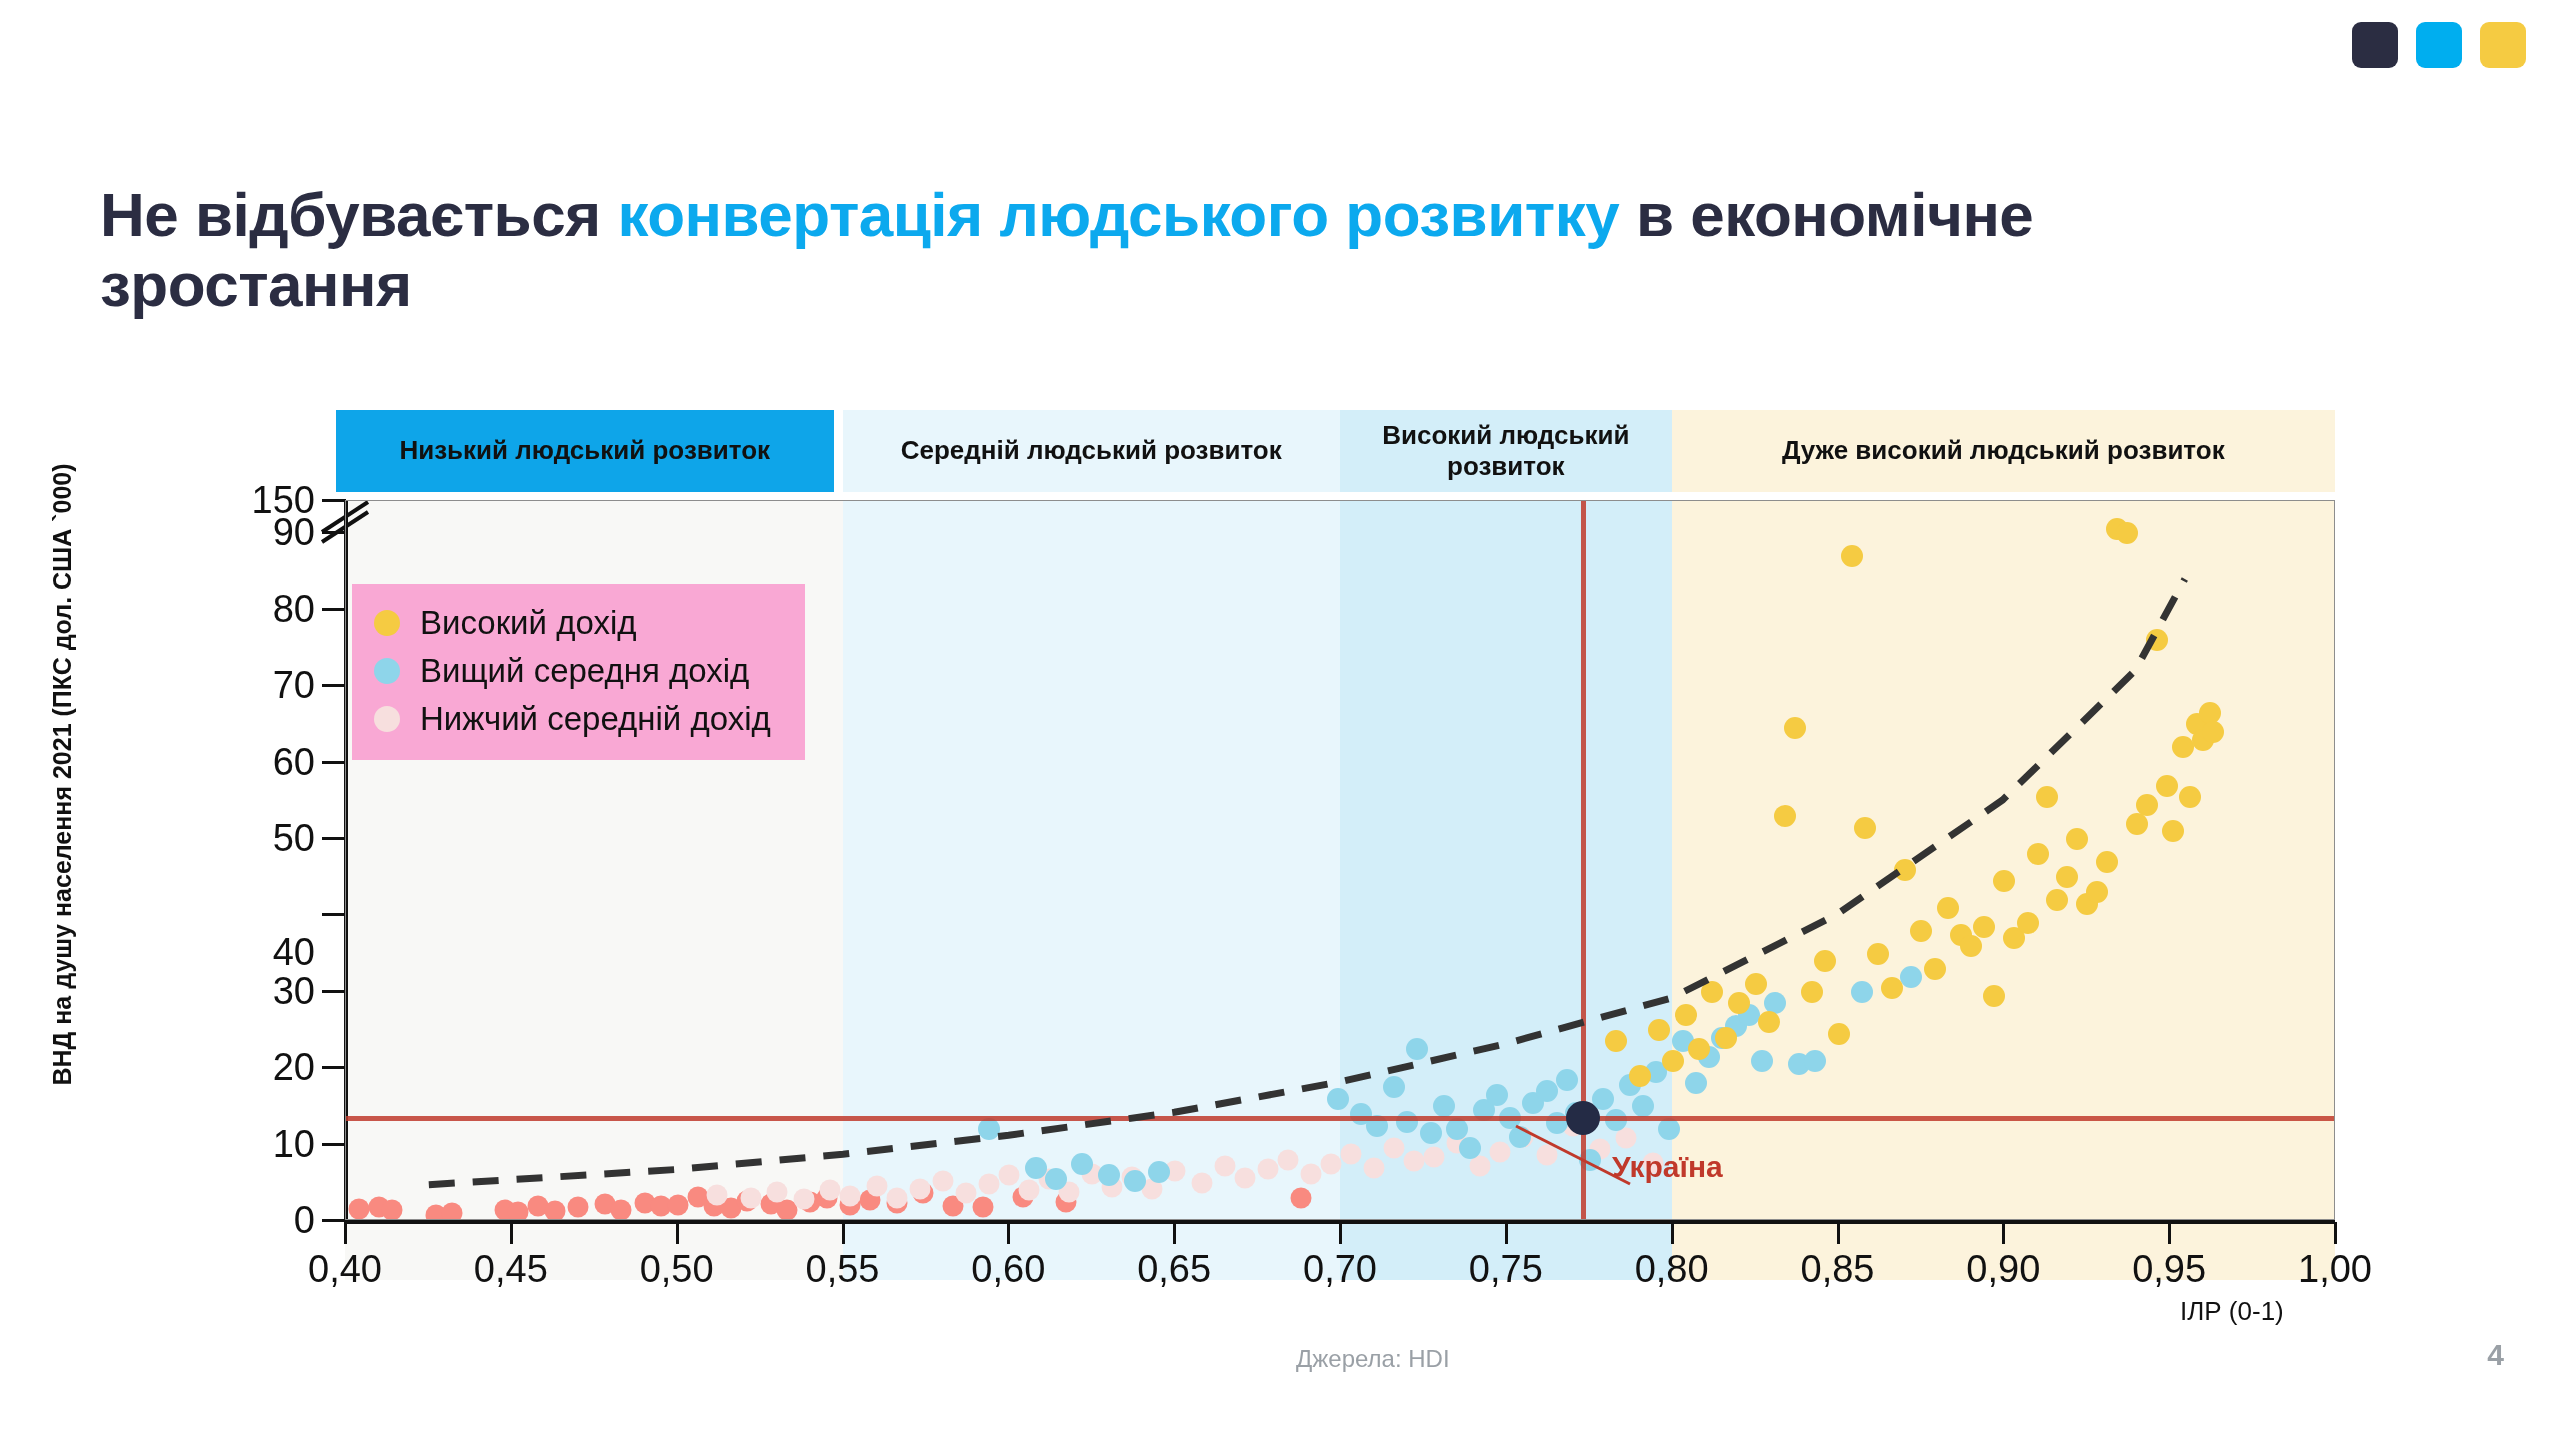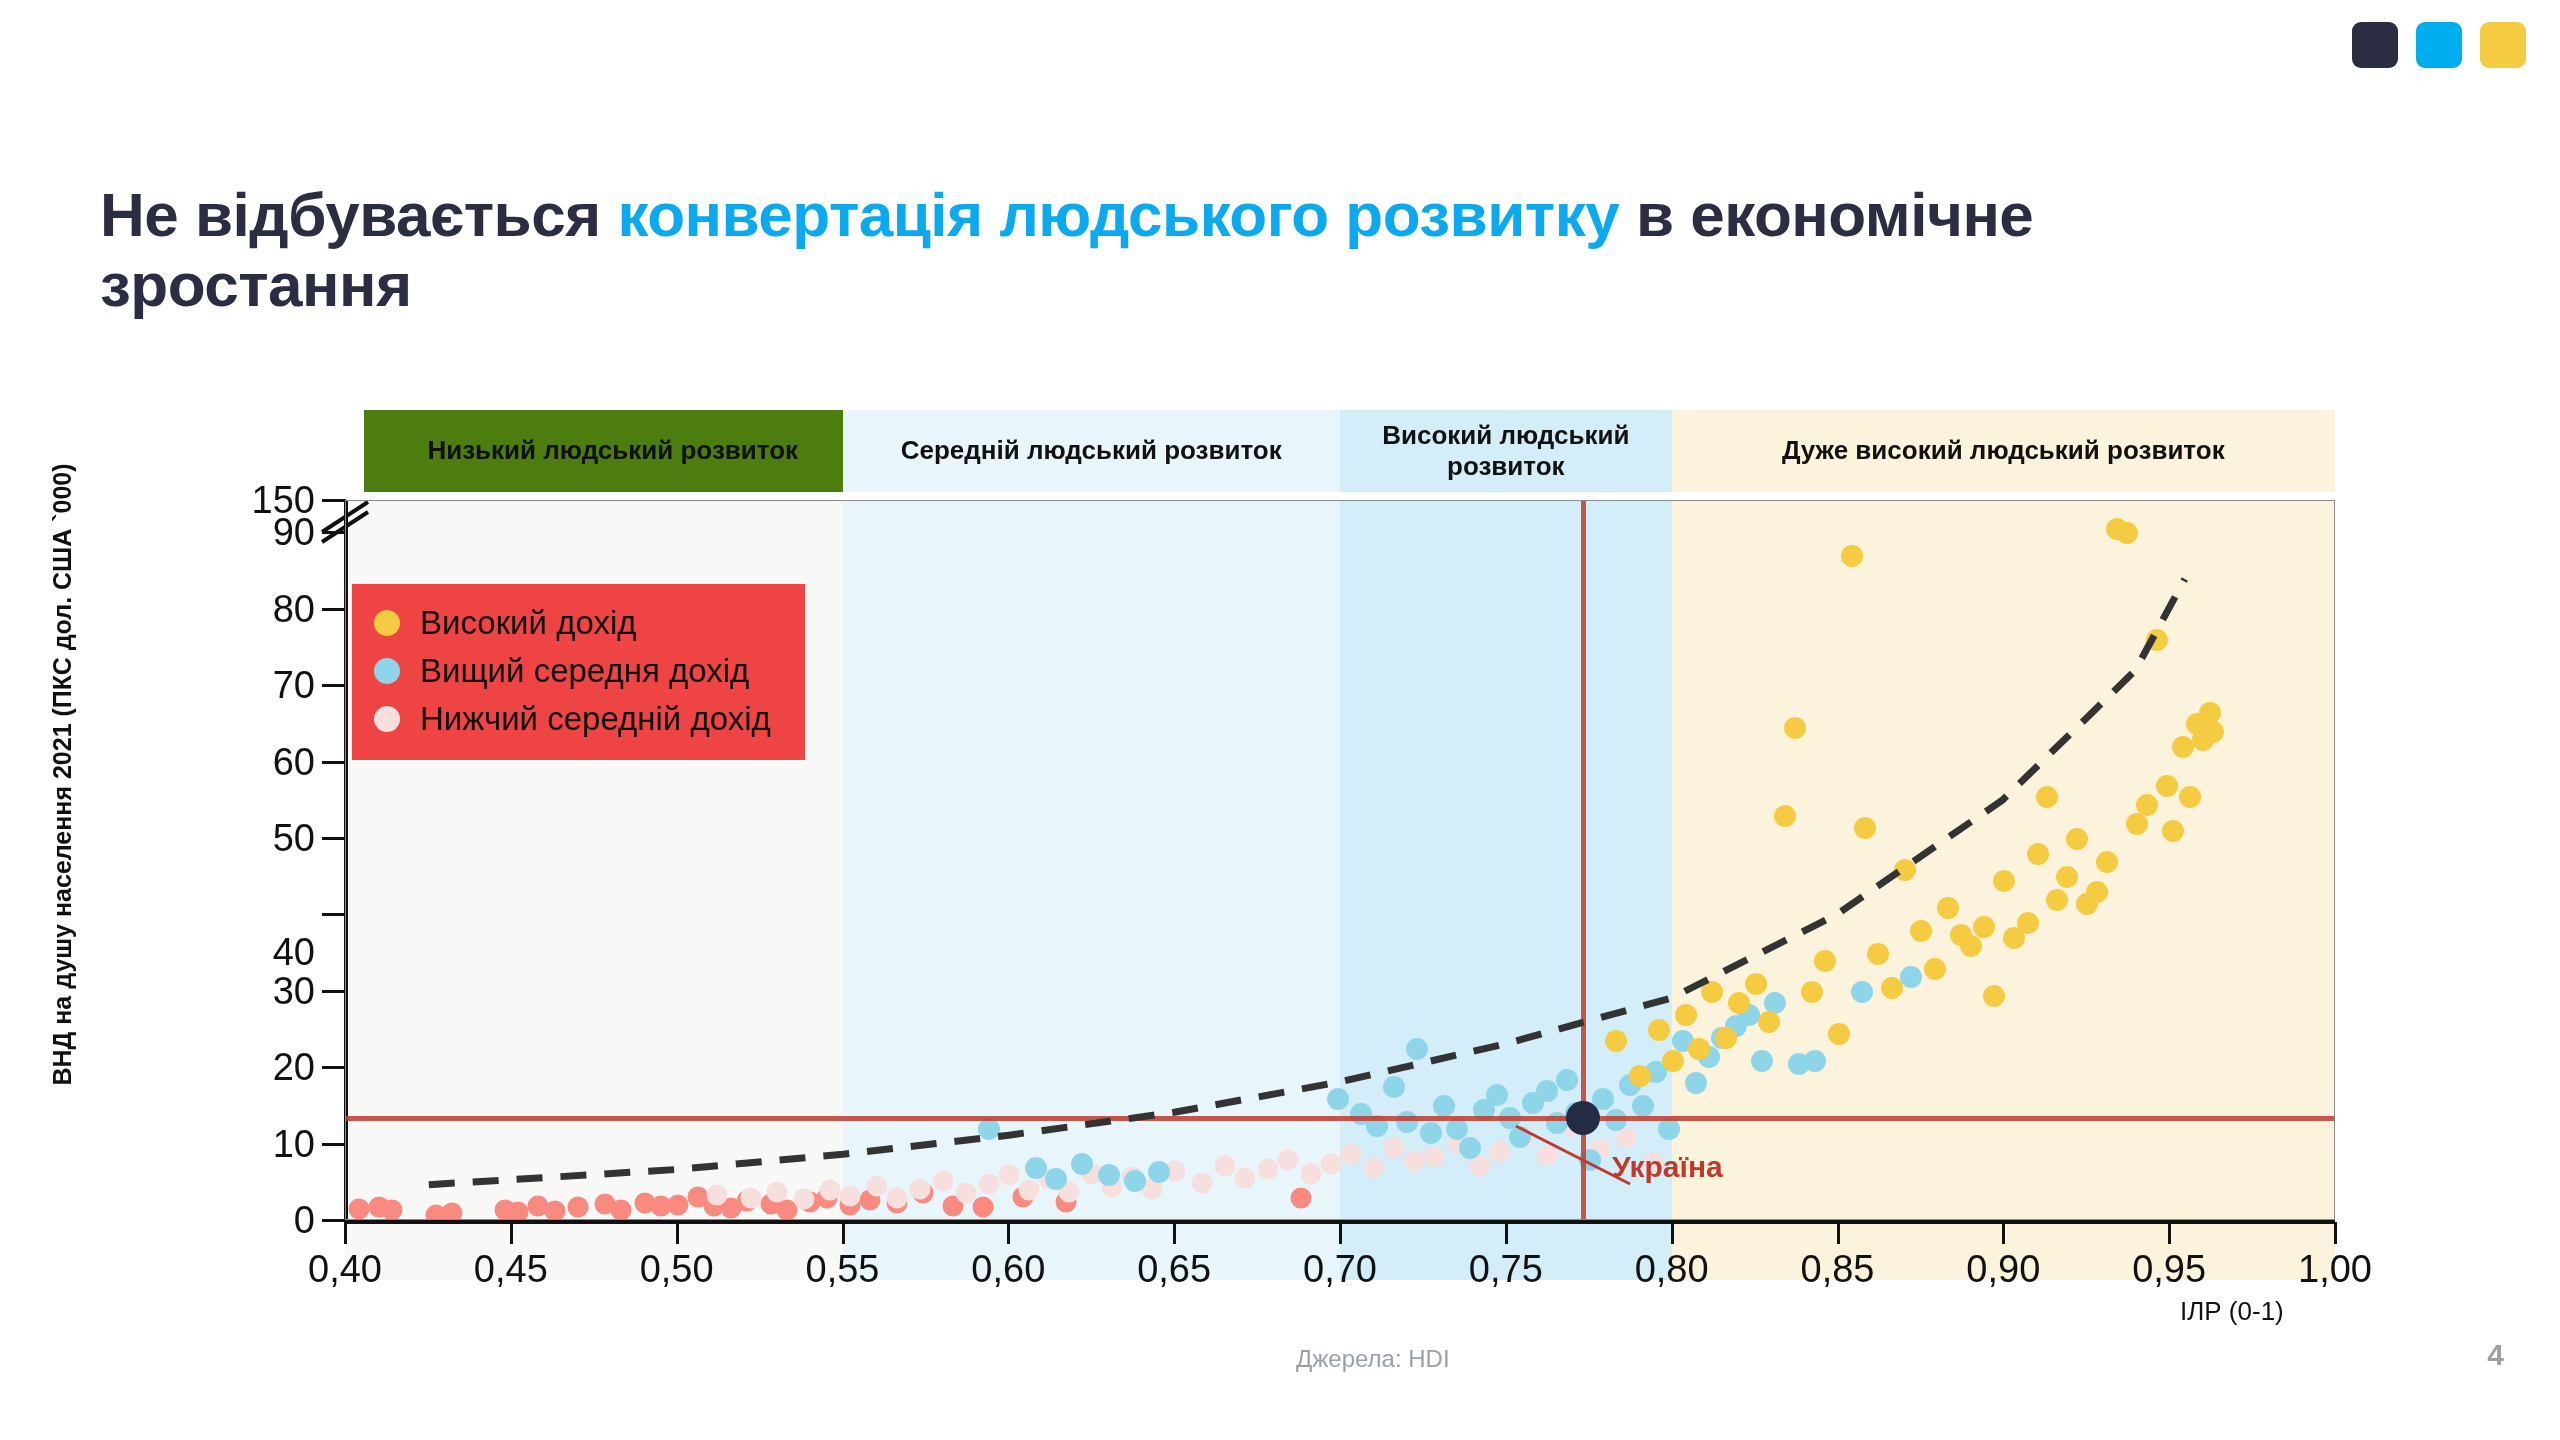--- a/index.html
+++ b/index.html
@@ -69,21 +69,21 @@
   
   #x-axis-line{position:absolute;left:345px;top:1220px;width:1990px;height:4px;background:#111;}
   .x-tick{position:absolute;top:1222px;width:3px;height:22px;background:#111;}
   .x-label{position:absolute;top:1248px;width:160px;text-align:center;
            font-size:38px;color:#111;transform:translateX(-50%);}
   #x-title{position:absolute;left:2180px;top:1296px;font-size:26px;color:#111;font-weight:500;}
 
   
   #legend{
     position:absolute;left:352px;top:584px;
-    background:#ef4444;padding:20px 34px 22px 22px;
+    background:#f9a8d4;padding:20px 34px 22px 22px;
     z-index:7;
   }
   .legend-row{display:flex;align-items:center;margin-bottom:10px;}
   .legend-row:last-child{margin-bottom:0;}
   .legend-dot{width:26px;height:26px;border-radius:50%;margin-right:20px;flex:0 0 auto;}
   .legend-label{font-size:33px;color:#111;white-space:nowrap;}
 
   
   #ukr-label{position:absolute;left:1612px;top:1150px;font-size:30px;font-weight:bold;color:#C0392B;z-index:8;}
   #ukr-leader{position:absolute;left:1512px;top:1122px;z-index:7;}
@@ -99,21 +99,21 @@
   <div class="brand-sq" style="background: rgb(43, 45, 66);"></div>
   <div class="brand-sq" style="background: rgb(0, 174, 239);"></div>
   <div class="brand-sq" style="background: rgb(245, 203, 66);"></div>
 </div>
 
 <h1 id="page-title"><span>Не відбувається </span><span class="hl">конвертація людського розвитку</span><span> в економічне зростання</span></h1>
 
 <div id="figure">
 
   <div id="bands-layer">
-      <div class="band-head" style="left: 364px; width: 497.5px; background: #4d7c0f; text-align: center;">
+      <div class="band-head" style="left: 336px; width: 497.5px; background: #0ea5e9; text-align: center;">
         <span>Низький людський розвиток</span>
       </div>
       <div class="band-body" style="left: 345px; width: 497.5px; height: 780px; background: rgb(248, 248, 246);"></div>
       <div class="band-head" style="left: 842.5px; width: 497.5px; background: rgb(232, 246, 252);">
         <span>Середній людський розвиток</span>
       </div>
       <div class="band-body" style="left: 842.5px; width: 497.5px; height: 780px; background: rgb(232, 246, 252);"></div>
       <div class="band-head" style="left: 1340px; width: 331.667px; background: rgb(211, 238, 249);">
         <span>Високий людський розвиток</span>
       </div>

